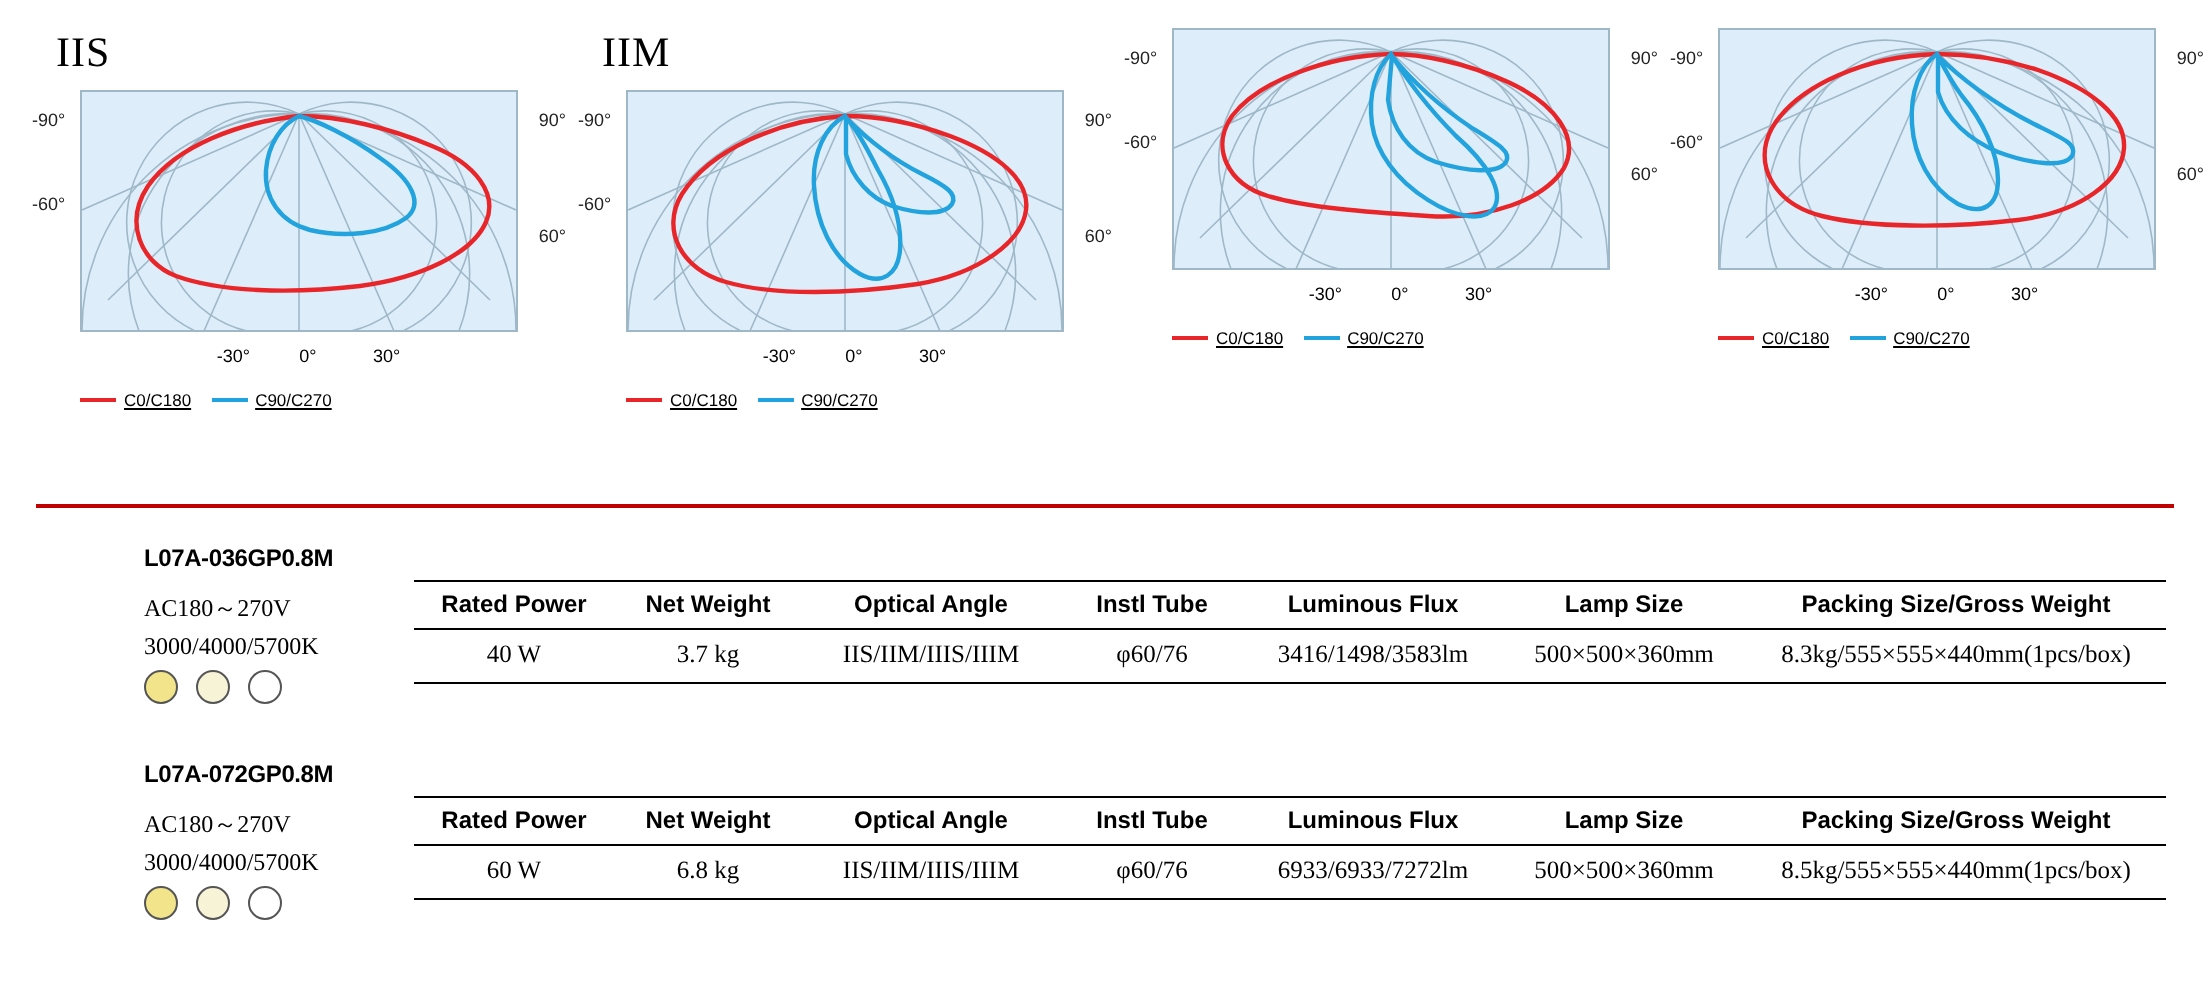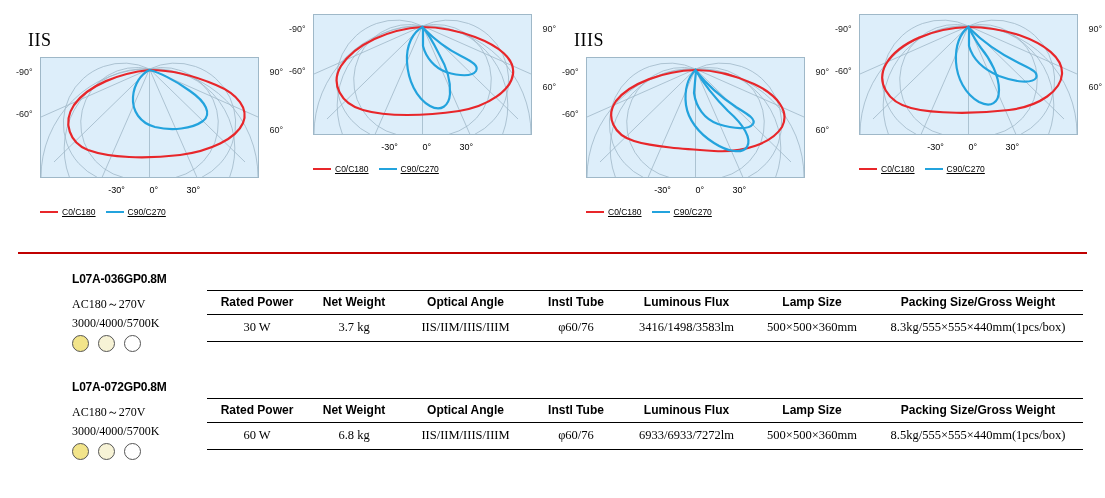--- a/index.html
+++ b/index.html
@@ -22,22 +22,22 @@
     padding: 14px 18px 0 18px;
     box-sizing: border-box;
     gap: 10px;
   }
   .chart-block {
     width: 263px;
     position: relative;
   }
   .chart-title {
     font-family: "Liberation Serif", serif;
-    font-size: 18px;
-    margin: 16px 0 6px 10px;
+    font-size: 21px;
+    margin: 0 0 6px 10px;
     letter-spacing: 0.5px;
   }
   .chart-area {
     position: relative;
     height: 128px;
     margin-left: 22px;
     margin-right: 22px;
   }
   .chart-svg {
     display: block;
@@ -215,20 +215,21 @@
         <span>C0/C180</span>
       </span>
       <span class="legend-item">
         <i class="legend-swatch" style="background:#23a3dd"></i>
         <span>C90/C270</span>
       </span>
     </div>
   </div>
 
   <div class="chart-block">
+    <div class="chart-title">IIM</div>
     <div class="chart-area">
       <span class="axis-label lbl-left-90">-90°</span>
       <span class="axis-label lbl-left-60">-60°</span>
       <span class="axis-label lbl-right-90">90°</span>
       <span class="axis-label lbl-right-60">60°</span>
       <svg class="chart-svg" width="219" height="128" viewBox="0 0 219 128">
         <rect x="0.5" y="0.5" width="218" height="120" fill="#ddeefa" stroke="#9fb8c8" stroke-width="1"></rect>
         <g stroke="#9fb8c8" stroke-width="0.8" fill="none">
           <path d="M109.5,12 A 108 108 0 0 0 1,120.5"></path>
           <path d="M109.5,12 A 108 108 0 0 1 218,120.5"></path>
@@ -262,21 +263,20 @@
         <span>C0/C180</span>
       </span>
       <span class="legend-item">
         <i class="legend-swatch" style="background:#23a3dd"></i>
         <span>C90/C270</span>
       </span>
     </div>
   </div>
 
   <div class="chart-block">
-    <div class="chart-title">IIIS</div>
     <div class="chart-area">
       <span class="axis-label lbl-left-90">-90°</span>
       <span class="axis-label lbl-left-60">-60°</span>
       <span class="axis-label lbl-right-90">90°</span>
       <span class="axis-label lbl-right-60">60°</span>
       <svg class="chart-svg" width="219" height="128" viewBox="0 0 219 128">
         <rect x="0.5" y="0.5" width="218" height="120" fill="#ddeefa" stroke="#9fb8c8" stroke-width="1"></rect>
         <g stroke="#9fb8c8" stroke-width="0.8" fill="none">
           <path d="M109.5,12 A 108 108 0 0 0 1,120.5"></path>
           <path d="M109.5,12 A 108 108 0 0 1 218,120.5"></path>
@@ -386,21 +386,21 @@
           <th style="width:90px">Net Weight</th>
           <th style="width:125px">Optical Angle</th>
           <th style="width:88px">Instl Tube</th>
           <th style="width:125px">Luminous Flux</th>
           <th style="width:118px">Lamp Size</th>
           <th>Packing Size/Gross Weight</th>
         </tr>
       </thead>
       <tbody>
         <tr>
-          <td>30 W</td>
+          <td>40 W</td>
           <td>3.7 kg</td>
           <td>IIS/IIM/IIIS/IIIM</td>
           <td>φ60/76</td>
           <td>3416/1498/3583lm</td>
           <td>500×500×360mm</td>
           <td>8.3kg/555×555×440mm(1pcs/box)</td>
         </tr>
       </tbody>
     </table>
   </div>

